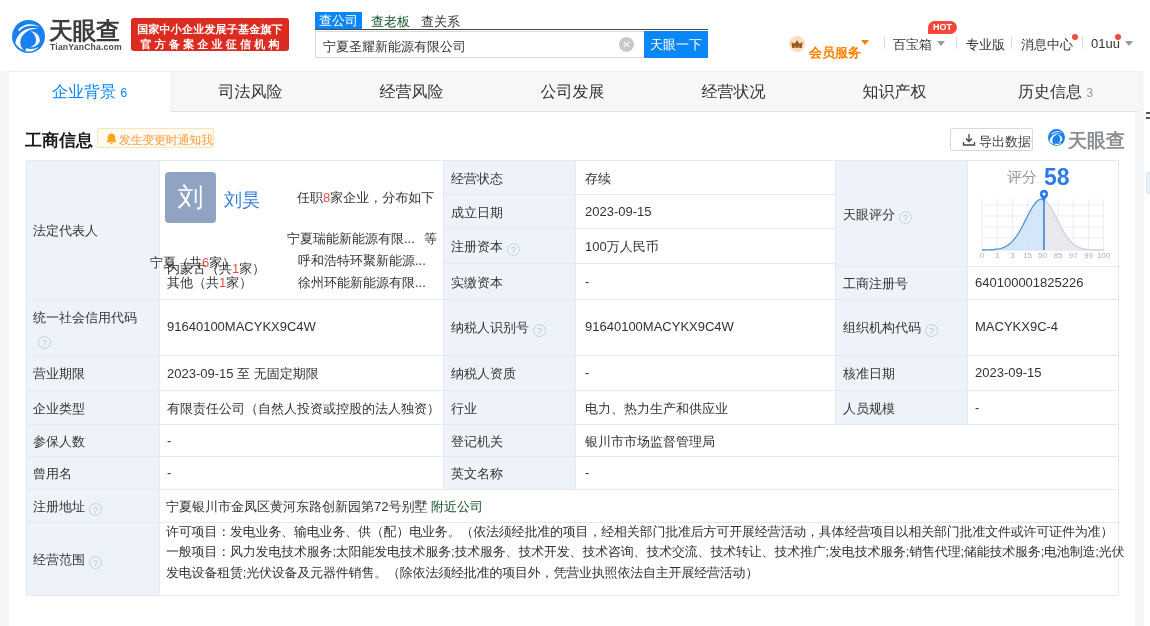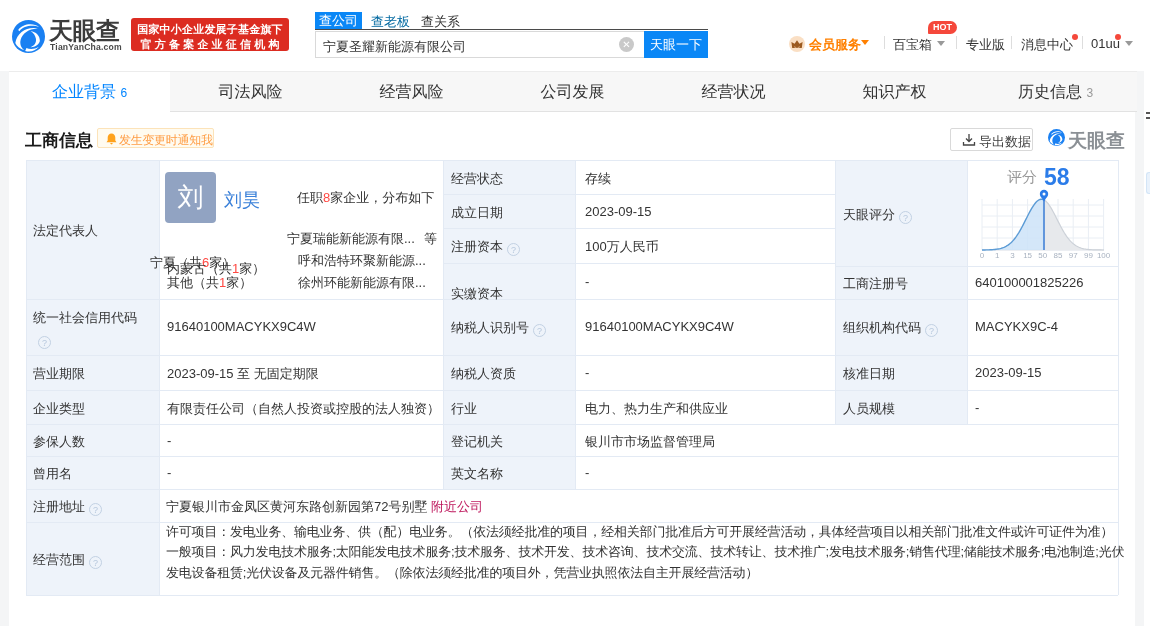--- a/index.html
+++ b/index.html
@@ -2,21 +2,21 @@
 <html><head>
 <meta charset="utf-8">
 <style>
 html,body{margin:0;padding:0;}
 body{font-family:"Liberation Sans",sans-serif;width:1150px;height:626px;position:relative;overflow:hidden;background:#fff;}
 .abs{position:absolute;}
 .lbl{position:absolute;font-size:13px;color:#333;white-space:nowrap;}
 .val{position:absolute;font-size:13px;color:#333;white-space:nowrap;}
 .q{display:inline-block;width:13px;height:13px;line-height:12px;border:1px solid #c2d1e3;border-radius:50%;color:#b7c8dd;font-size:9px;text-align:center;vertical-align:-2px;margin-left:4px;box-sizing:border-box;}
 .red{color:#ff4842;}
-.blue{color:#be185d;margin-top:9px;}
+.blue{color:#14532d;margin-top:9px;}
 .hline{position:absolute;height:1px;background:#e3eaf4;}
 .vline{position:absolute;width:1px;background:#e3eaf4;}
 </style>
 </head>
 <body>
 
 <div class="abs" style="left:0px;top:71px;width:9px;height:555px;background:#f4f5f6;"></div>
 <div class="abs" style="left:1135px;top:71px;width:9px;height:555px;background:#f4f5f6;"></div>
 <div class="abs" style="left:1144px;top:71px;width:6px;height:555px;background:#fff;"></div>
 
@@ -35,35 +35,35 @@
 </svg>
 <div class="abs" style="left:49px;top:19px;width:80px;font-size:24px;line-height:23px;font-weight:bold;color:#3c3c3c;letter-spacing:-0.5px;">天眼查</div>
 <div class="abs" style="left:50px;top:42px;font-size:8.6px;font-weight:bold;color:#494949;letter-spacing:0.2px;">TianYanCha.com</div>
 
 <div class="abs" style="left:131px;top:18px;width:158px;height:33px;background:#dc2c21;border-radius:3px;color:#fff;">
 <div style="position:absolute;left:0px;top:4px;width:158px;text-align:center;font-size:11px;font-weight:bold;letter-spacing:0.2px;">国家中小企业发展子基金旗下</div>
 <div style="position:absolute;left:0px;top:19px;width:158px;text-align:center;font-size:11px;font-weight:bold;letter-spacing:3.2px;text-indent:3.2px;">官方备案企业征信机构</div>
 </div>
 
 <div class="abs" style="left:315px;top:12px;width:47px;height:17px;background:#0a87f6;color:#fff;font-size:13px;text-align:center;line-height:17px;">查公司</div>
-<div class="abs" style="left:371px;top:13px;font-size:13px;color:#0369a1;text-align:center;">查老板</div>
+<div class="abs" style="left:371px;top:13px;font-size:13px;color:#14532d;text-align:center;">查老板</div>
 <div class="abs" style="left:421px;top:13px;font-size:13px;color:#333;">查关系</div>
 <div class="abs" style="left:315px;top:29px;width:393px;height:1px;background:#4a4a4a;"></div>
 
 <div class="abs" style="left:315px;top:31px;width:329px;height:27px;border:1px solid #d9d9d9;border-right:none;box-sizing:border-box;background:#fff;"></div>
 <div class="abs" style="left:323px;top:38px;font-size:13px;color:#333;">宁夏圣耀新能源有限公司</div>
 <div class="abs" style="left:619px;top:37px;width:15px;height:15px;border-radius:50%;background:#c9c9c9;color:#fff;font-size:10px;text-align:center;line-height:15px;">✕</div>
 <div class="abs" style="left:644px;top:31px;width:64px;height:27px;background:#0a87f6;color:#fff;font-size:13px;text-align:center;line-height:27px;">天眼一下</div>
 
 <svg class="abs" style="left:789px;top:36px;" width="16" height="16" viewBox="0 0 16 16">
 <circle cx="8" cy="8" r="8" fill="#fadfc4"></circle>
 <path d="M3.2,12 L2.4,6 L5.6,7.8 L8,4.2 L10.4,7.8 L13.6,6 L12.8,12 Z" fill="#9c5a20"></path>
 <path d="M5.3,10.3 Q8,12.5 10.7,10.3 L10.4,11.6 L5.6,11.6 Z" fill="#fadfc4"></path>
 </svg>
-<div class="abs" style="left:809px;top:36px;font-size:13px;font-weight:bold;color:#ff8000;">会员服务</div>
+<div class="abs" style="left:809px;top:44px;font-size:13px;font-weight:bold;color:#ff8000;">会员服务</div>
 <div class="abs" style="left:861px;top:40px;width:0px;height:0px;border-left:4px solid transparent;border-right:4px solid transparent;border-top:5px solid #ff8000;"></div>
 <div class="abs" style="left:884px;top:36px;width:1px;height:13px;background:#ddd;"></div>
 <div class="abs" style="left:893px;top:36px;font-size:13px;color:#333;">百宝箱</div>
 <div class="abs" style="left:928px;top:21px;width:29px;height:13px;background:#f5483b;border-radius:7px 7px 7px 1px;color:#fff;font-size:9px;font-weight:bold;text-align:center;line-height:13px;">HOT</div>
 <div class="abs" style="left:937px;top:41px;width:0px;height:0px;border-left:4px solid transparent;border-right:4px solid transparent;border-top:5px solid #999;"></div>
 <div class="abs" style="left:956px;top:36px;width:1px;height:13px;background:#ddd;"></div>
 <div class="abs" style="left:966px;top:36px;font-size:13px;color:#333;">专业版</div>
 <div class="abs" style="left:1011px;top:36px;width:1px;height:13px;background:#ddd;"></div>
 <div class="abs" style="left:1021px;top:36px;font-size:13px;color:#333;">消息中心</div>
 <div class="abs" style="left:1072px;top:34px;width:6px;height:6px;border-radius:50%;background:#f5483b;"></div>
@@ -144,21 +144,21 @@
 <div class="val" style="left:298px;top:252px;">呼和浩特环聚新能源...</div>
 <div class="val" style="left:167px;top:274px;">其他（共<span class="red">1</span>家）</div>
 <div class="val" style="left:298px;top:274px;">徐州环能新能源有限...</div>
 
 <div class="lbl" style="left:451px;top:170px;">经营状态</div>
 <div class="val" style="left:585px;top:170px;">存续</div>
 <div class="lbl" style="left:451px;top:204px;">成立日期</div>
 <div class="val" style="left:585px;top:204px;">2023-09-15</div>
 <div class="lbl" style="left:451px;top:238px;">注册资本<span class="q">?</span></div>
 <div class="val" style="left:585px;top:238px;">100万人民币</div>
-<div class="lbl" style="left:451px;top:274px;margin-top:11px;">实缴资本</div>
+<div class="lbl" style="left:451px;top:274px;">实缴资本</div>
 <div class="val" style="left:585px;top:274px;">-</div>
 <div class="lbl" style="left:843px;top:206px;">天眼评分<span class="q">?</span></div>
 <div class="lbl" style="left:843px;top:275px;">工商注册号</div>
 <div class="val" style="left:975px;top:275px;">640100001825226</div>
 
 <div class="abs" style="left:1007px;top:168px;font-size:15px;color:#999;">评分</div>
 <div class="abs" style="left:1044px;top:164px;font-size:23px;font-weight:bold;color:#2b7ce9;">58</div>
 <svg class="abs" style="left:975px;top:189px;" width="137" height="70" viewBox="0 0 137 70">
 <g stroke="#e9eef4" stroke-width="1">
 <path d="M7 16 H129 M7 27 H129 M7 38 H129 M7 49 H129"></path>

